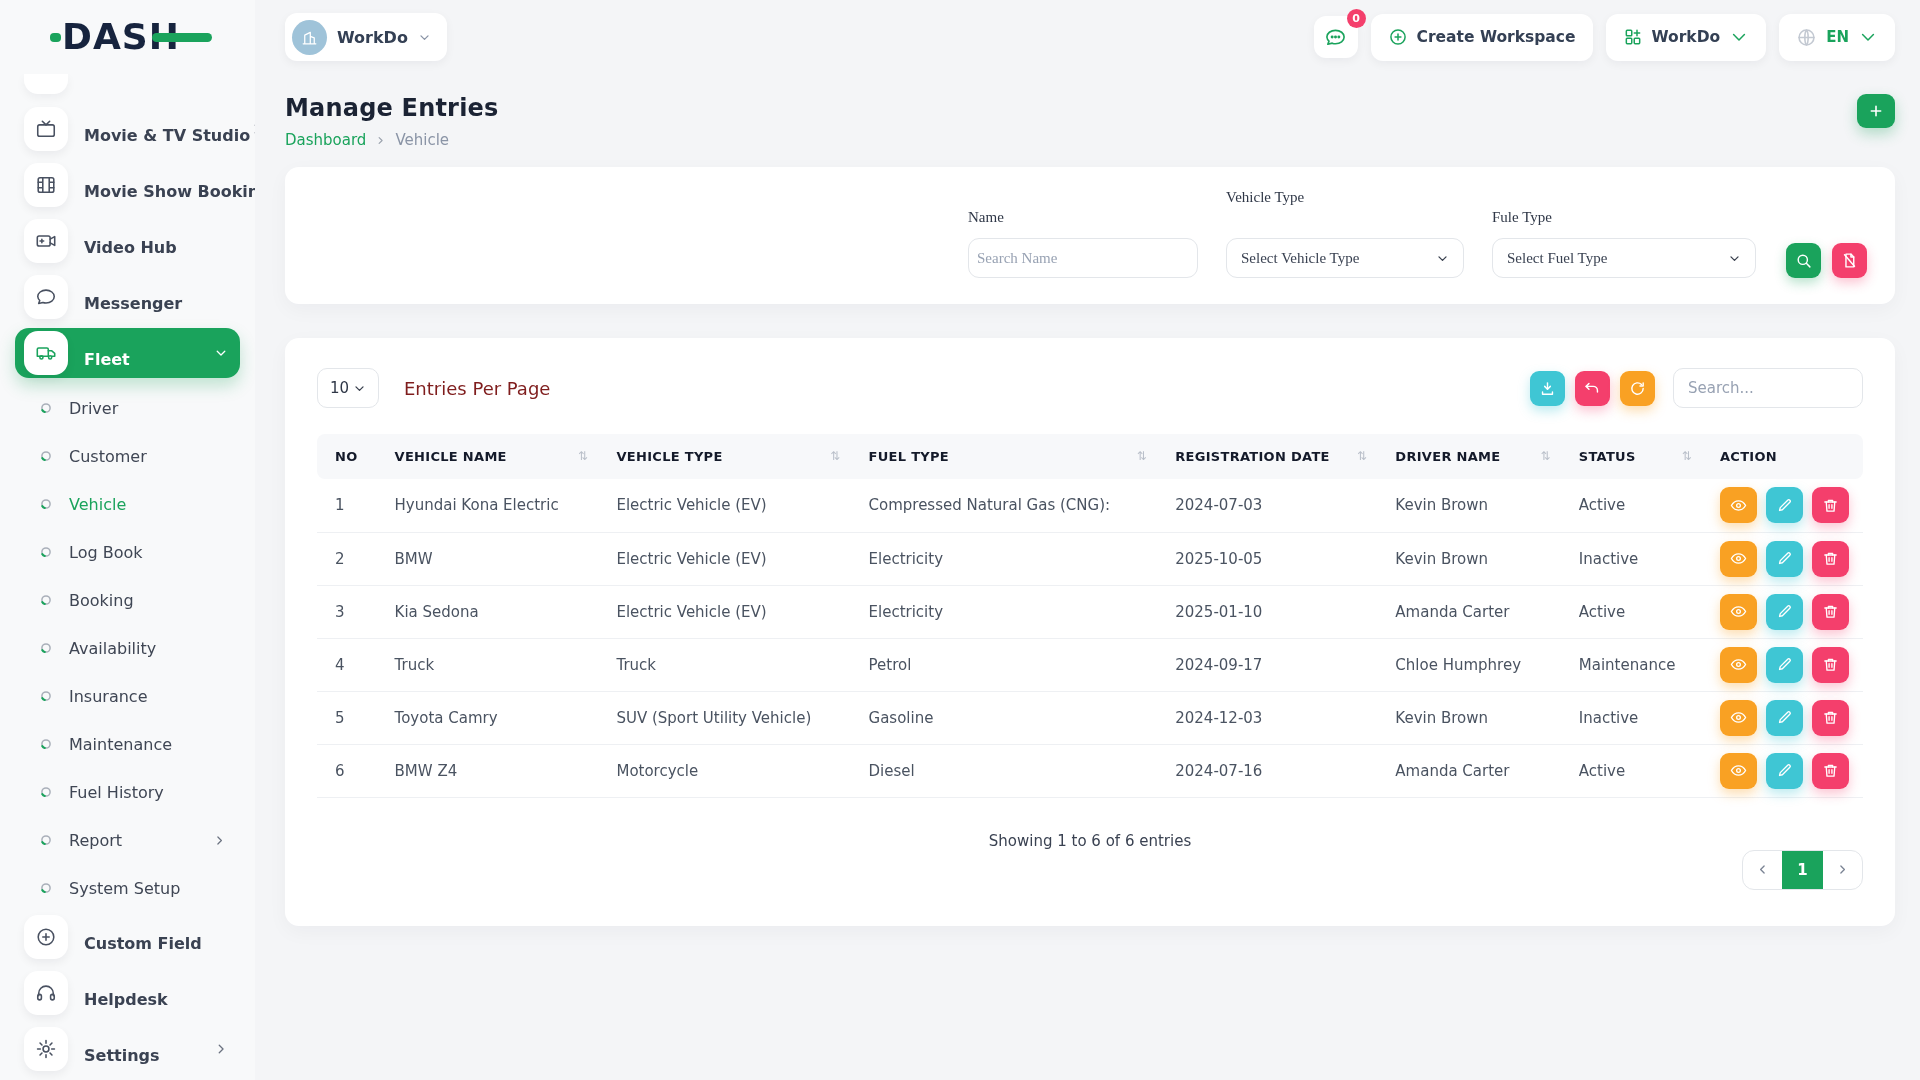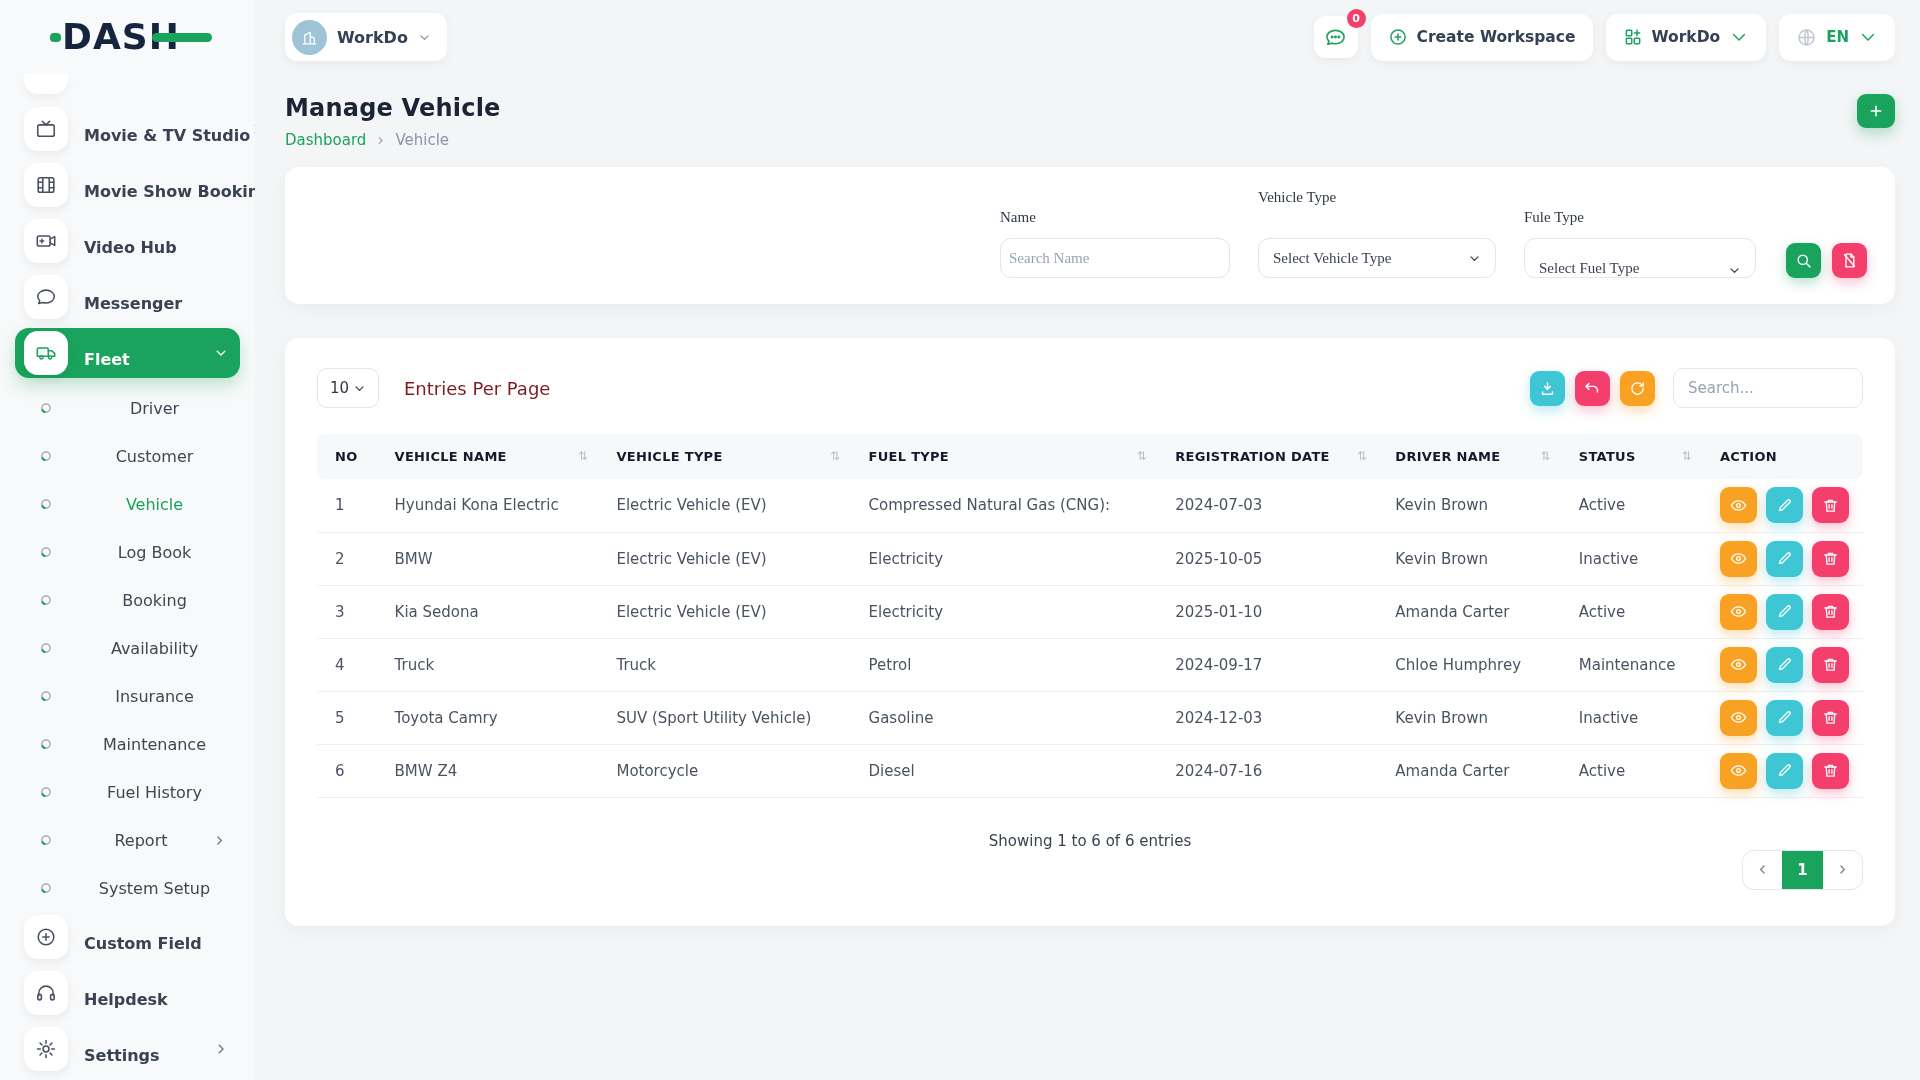--- a/index.html
+++ b/index.html
@@ -25,21 +25,21 @@
   .side-item{display:flex; align-items:center; height:50px; margin-bottom:6px; padding:0 12px 0 9px; border-radius:14px; cursor:pointer;}
   .side-item .ibox{width:44px; height:44px; background:#fff; border-radius:14px; display:flex; align-items:center; justify-content:center; color:#49516138; color:#495161; box-shadow:0 4px 10px rgba(16,24,40,.06); flex-shrink:0;}
   .side-item .ibox svg{width:22px; height:22px; stroke:#495161; fill:none; stroke-width:1.7; stroke-linecap:round; stroke-linejoin:round;}
   .side-item .slabel{margin-left:16px; font-size:16px; font-weight:600; color:#3a4252; flex:1; white-space:nowrap;margin-top:12px;}
   .side-item .arrow{color:#6b7280;}
   .side-item .arrow svg{width:14px; height:14px; stroke:currentColor; fill:none; stroke-width:2.2; stroke-linecap:round; stroke-linejoin:round;}
   .side-item.active{background:var(--green); box-shadow:0 8px 16px rgba(26,163,92,.25);}
   .side-item.active .slabel{color:#fff; font-weight:700;}
   .side-item.active .arrow{color:#fff;}
   .side-item.active .ibox svg{stroke:var(--green);}
-  .sub-item{display:flex; align-items:center; height:48px; padding-left:25px; cursor:pointer;text-align:center;}
+  .sub-item{display:flex; align-items:center; height:48px; padding-left:25px; cursor:pointer;}
   .sub-item .bullet{width:12px; height:12px; margin-right:17px; flex-shrink:0;}
   .sub-item .slabel{font-size:16px; color:#3f4654; flex:1; white-space:nowrap;}
   .sub-item.active .slabel{color:var(--green);}
   .sub-item .arrow{color:#6b7280; margin-right:14px;}
   .sub-item .arrow svg{width:13px; height:13px; stroke:currentColor; fill:none; stroke-width:2.2; stroke-linecap:round; stroke-linejoin:round;}
 
   
   .main{flex:1; display:flex; flex-direction:column; min-width:0;}
   .topbar{height:74px; display:flex; align-items:center; padding:0 25px 0 30px;}
   .pill{background:#fff; border-radius:12px; box-shadow:0 3px 10px rgba(16,24,40,.05); display:flex; align-items:center; cursor:pointer;}
@@ -72,21 +72,21 @@
 
   .card{background:#fff; border-radius:14px; box-shadow:0 6px 20px rgba(16,24,40,.04);}
   .filter-card{margin-top:18px; padding:22px 28px 26px; display:flex; justify-content:flex-end;}
   .filter-row{display:flex; align-items:flex-end; gap:28px;}
   .f-group{display:flex; flex-direction:column; gap:12px;font-family:Liberation Serif, serif;}
   .f-label{font-size:15px; color:#2f3747;}
   .f-input{width:230px; height:40px; border:1px solid var(--border); border-radius:11px; padding:0 8px; font-size:15px; color:#344054; font-family:inherit; background:#fff;}
   .f-input::placeholder{color:#98a2b3;}
   .f-select{height:40px; border:1px solid var(--border); border-radius:11px; padding:0 14px; display:flex; align-items:center; justify-content:space-between; font-size:15px; color:#3a4252; cursor:pointer; background:#fff;}
   .f-select .chev{color:#39404e;}
-  .w238{width:238px;margin-top:20px;} .w232{width:232px;align-items:flex-end;}
+  .w238{width:238px;margin-top:20px;} .w232{width:264px;}
   .sq-btn{width:35px; height:35px; border:none; border-radius:9px; display:flex; align-items:center; justify-content:center; cursor:pointer; color:#fff;}
   .sq-btn svg{width:17px; height:17px; stroke:#fff; fill:none; stroke-width:2; stroke-linecap:round; stroke-linejoin:round;}
   .btn-green{background:var(--green); box-shadow:0 5px 12px rgba(26,163,92,.3);}
   .btn-pink{background:var(--pink); box-shadow:0 5px 12px rgba(244,63,108,.3);}
   .btn-teal{background:var(--teal); box-shadow:0 5px 12px rgba(63,198,212,.35);}
   .btn-orange{background:var(--orange); box-shadow:0 5px 12px rgba(249,161,35,.35);}
   .filter-btns{display:flex; gap:11px; margin-left:2px;}
 
   .table-card{margin-top:34px; padding:30px 32px 36px;}
   .table-toolbar{display:flex; align-items:center;}
@@ -398,21 +398,21 @@
               </svg>
             </span>
         </div>
       </div>
     </header>
 
     <div class="content">
 
       <div class="page-head">
         <div>
-          <h1 class="page-title">Manage Vehicle</h1>
+          <h1 class="page-title">Manage Entries</h1>
           <div class="breadcrumb">
             <span class="bc-link">Dashboard</span>
             <span class="bc-sep">
                 <svg viewBox="0 0 24 24" fill="none" stroke="currentColor" stroke-linecap="round" stroke-linejoin="round" stroke-width="1.8">
                   <path d="m9 5.5 6.5 6.5L9 18.5"></path>
                 </svg>
               </span>
             <span class="bc-current">Vehicle</span>
           </div>
         </div>

